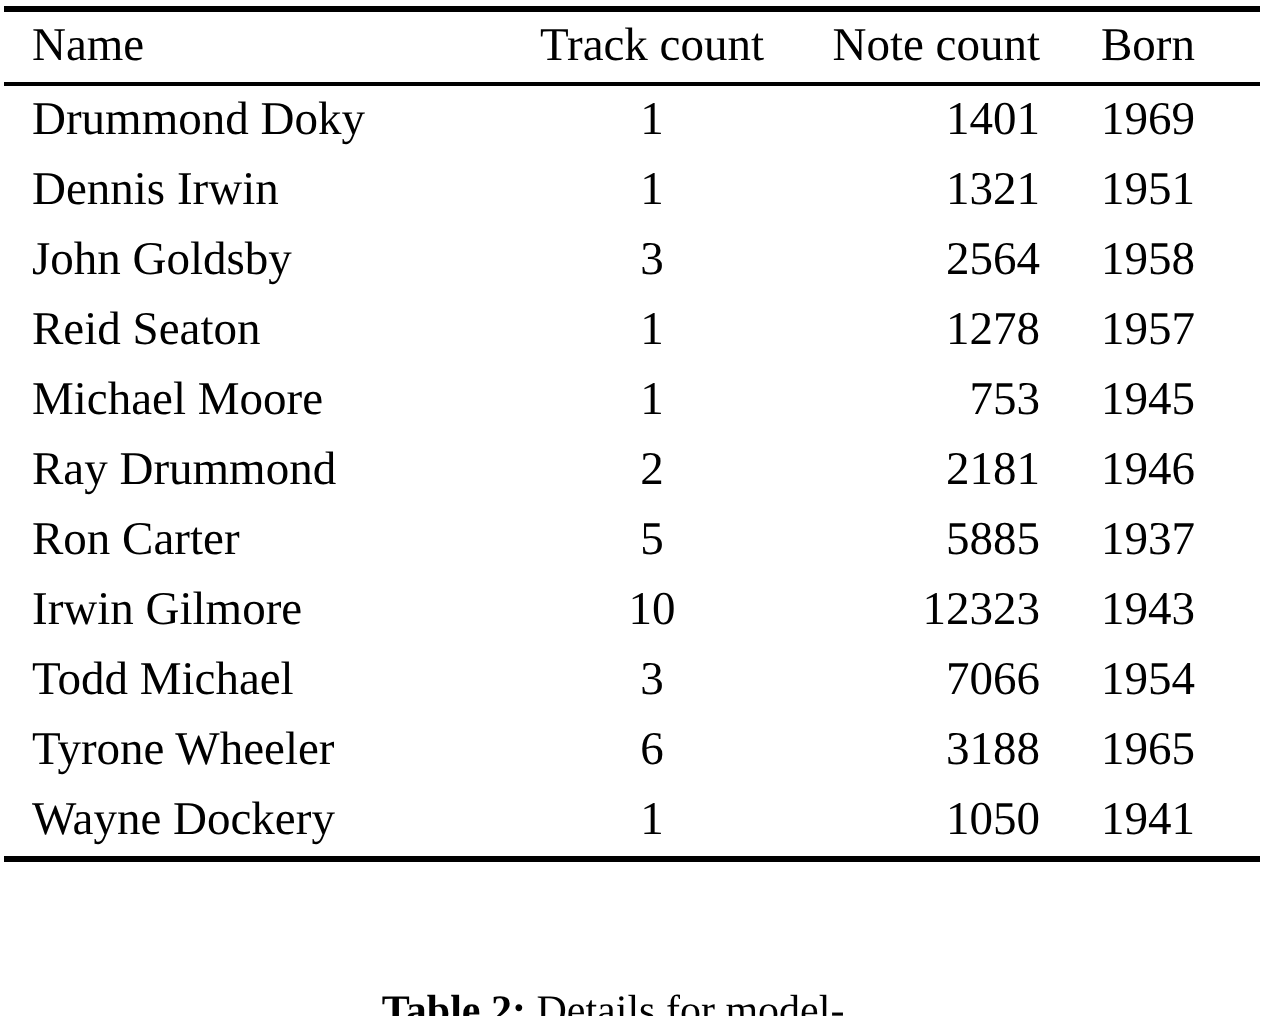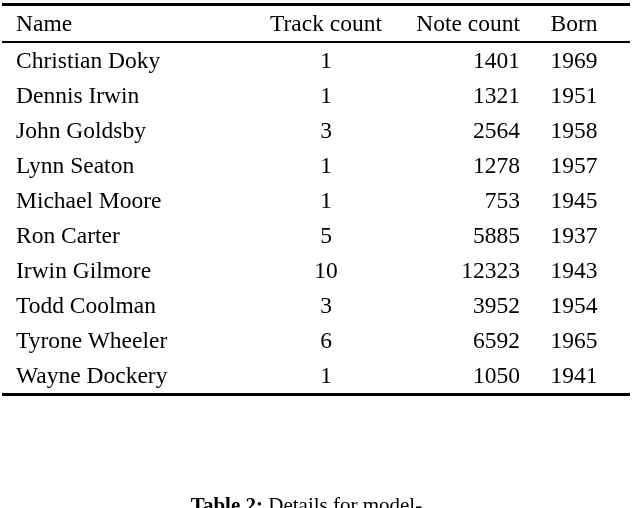--- a/index.html
+++ b/index.html
@@ -133,71 +133,77 @@
 
     <table class="tabular">
       <colgroup>
         <col class="c-name">
         <col class="c-track">
         <col class="c-note">
         <col class="c-born">
       </colgroup>
       <tbody id="tbody">
           <tr class="body-first">
-            <td class="al-left pad-left">Christian Doky</td>
+            <td class="al-left pad-left">Drummond Doky</td>
             <td class="al-center">1</td>
             <td class="al-right pad-right">1401</td>
             <td class="al-right pad-right2">1969</td>
           </tr>
           <tr>
             <td class="al-left pad-left">Dennis Irwin</td>
             <td class="al-center">1</td>
             <td class="al-right pad-right">1321</td>
             <td class="al-right pad-right2">1951</td>
           </tr>
           <tr>
             <td class="al-left pad-left">John Goldsby</td>
             <td class="al-center">3</td>
             <td class="al-right pad-right">2564</td>
             <td class="al-right pad-right2">1958</td>
           </tr>
           <tr>
-            <td class="al-left pad-left">Lynn Seaton</td>
+            <td class="al-left pad-left">Reid Seaton</td>
             <td class="al-center">1</td>
             <td class="al-right pad-right">1278</td>
             <td class="al-right pad-right2">1957</td>
           </tr>
           <tr>
             <td class="al-left pad-left">Michael Moore</td>
             <td class="al-center">1</td>
             <td class="al-right pad-right">753</td>
             <td class="al-right pad-right2">1945</td>
+          </tr>
+          <tr>
+            <td class="al-left pad-left">Ray Drummond</td>
+            <td class="al-center">2</td>
+            <td class="al-right pad-right">2181</td>
+            <td class="al-right pad-right2">1946</td>
           </tr>
           <tr>
             <td class="al-left pad-left">Ron Carter</td>
             <td class="al-center">5</td>
             <td class="al-right pad-right">5885</td>
             <td class="al-right pad-right2">1937</td>
           </tr>
           <tr>
             <td class="al-left pad-left">Irwin Gilmore</td>
             <td class="al-center">10</td>
             <td class="al-right pad-right">12323</td>
             <td class="al-right pad-right2">1943</td>
           </tr>
           <tr>
-            <td class="al-left pad-left">Todd Coolman</td>
+            <td class="al-left pad-left">Todd Michael</td>
             <td class="al-center">3</td>
-            <td class="al-right pad-right">3952</td>
+            <td class="al-right pad-right">7066</td>
             <td class="al-right pad-right2">1954</td>
           </tr>
           <tr>
             <td class="al-left pad-left">Tyrone Wheeler</td>
             <td class="al-center">6</td>
-            <td class="al-right pad-right">6592</td>
+            <td class="al-right pad-right">3188</td>
             <td class="al-right pad-right2">1965</td>
           </tr>
           <tr class=" body-last">
             <td class="al-left pad-left">Wayne Dockery</td>
             <td class="al-center">1</td>
             <td class="al-right pad-right">1050</td>
             <td class="al-right pad-right2">1941</td>
           </tr>
         </tbody>
     </table>

